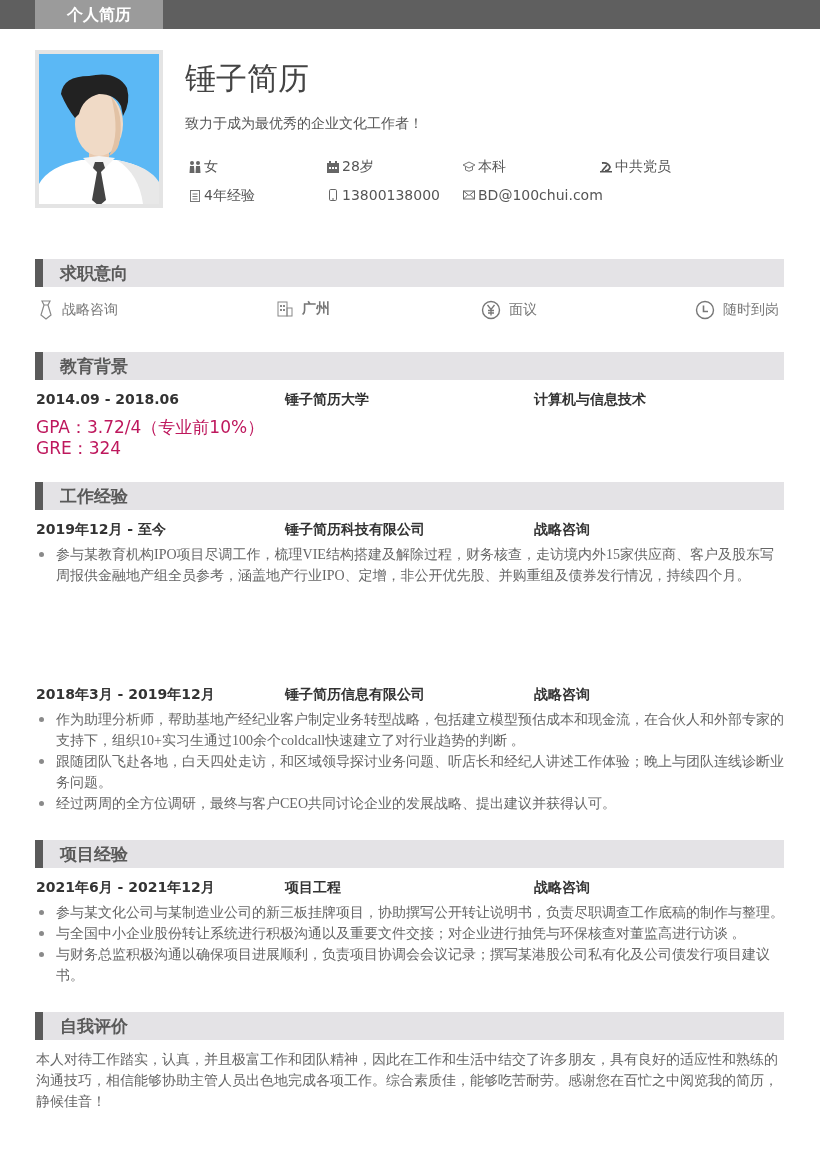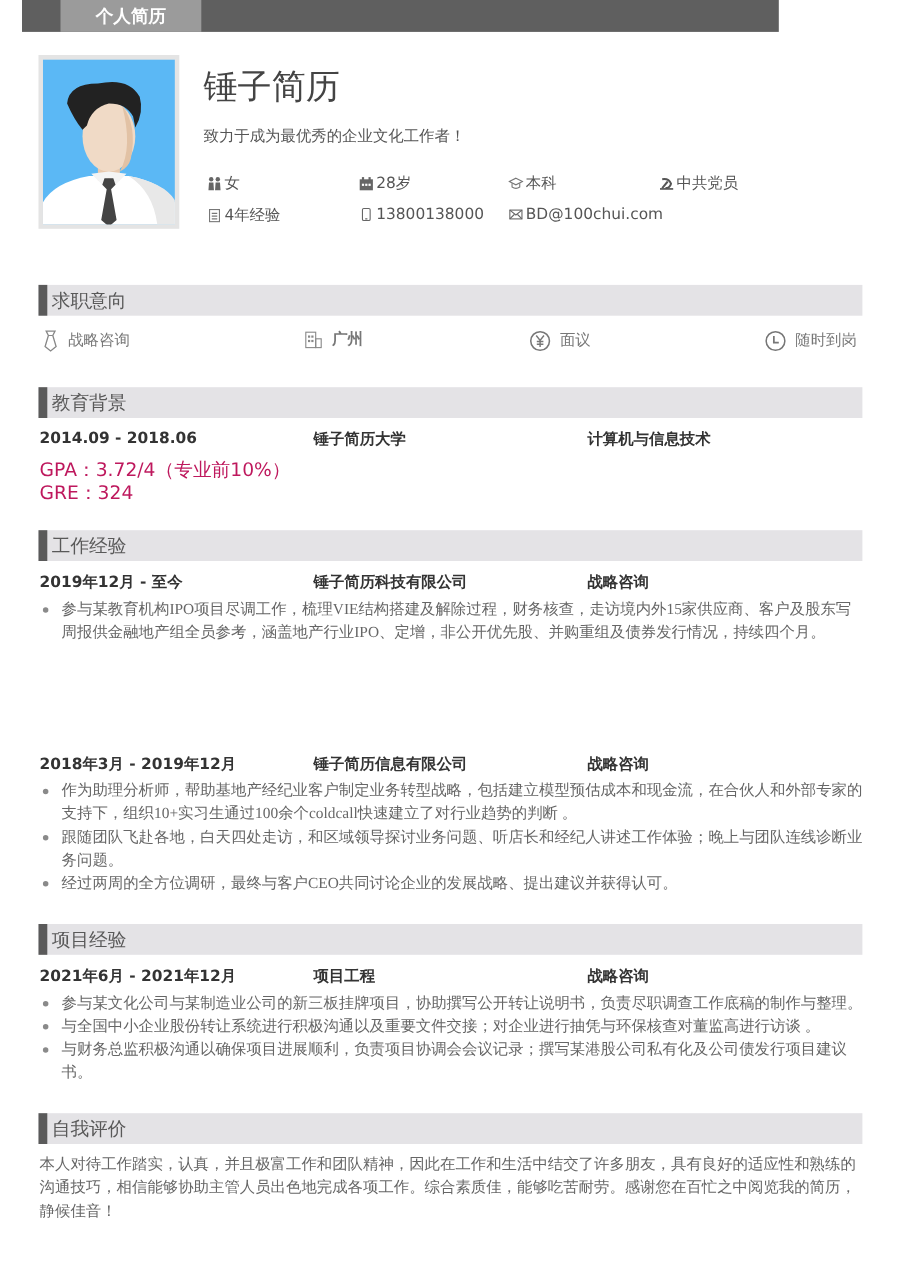--- a/index.html
+++ b/index.html
@@ -1,26 +1,26 @@
 <!DOCTYPE html>
 <html><head>
 <meta charset="utf-8">
 <style>
   * { margin:0; padding:0; box-sizing:border-box; }
   body { width:820px; height:1160px; background:#fff; font-family:"DejaVu Sans","Liberation Sans",sans-serif; color:#595959; position:relative; overflow:hidden; }
-  .topbar { position:absolute; left:0; top:0; width:688px; height:29px; background:#5f5f5f;margin-left:20px; }
+  .topbar { position:absolute; left:0; top:0; width:820px; height:29px; background:#5f5f5f; }
   .topbar .tab { position:absolute; left:35px; top:0; width:128px; height:29px; background:#9b9b9b; color:#fff; font-size:16px; font-weight:bold; text-align:center; line-height:29px; }
   .photo { position:absolute; left:35px; top:50px; width:128px; height:158px; background:#e4e4e4; padding:4px; }
   .photo svg { display:block; width:120px; height:150px; }
   .name { position:absolute; left:185px; top:58px; font-size:31px; color:#444; }
   .motto { position:absolute; left:185px; top:115px; font-size:14px; color:#555; }
   .info { position:absolute; font-size:14px; color:#555; display:flex; align-items:center; }
   .info .ic { display:inline-block; width:14px; height:14px; margin-right:2px; color:#666; }
   .section-head { position:absolute; left:35px; width:749px; height:28px; background:#e4e3e6; border-left:8px solid #5a5a5a; }
-  .section-head span { position:absolute; left:4px; top:3px; font-size:17px; font-weight:normal; color:#595959; }
+  .section-head span { position:absolute; left:17px; top:3px; font-size:17px; font-weight:bold; color:#595959; }
   .intent { position:absolute; top:300px; font-size:14px; color:#777; display:flex; align-items:center; }
   .intent svg { margin-right:8px; }
   .row3 { position:absolute; left:36px; width:748px; font-size:14px; font-weight:bold; color:#333; }
   .row3 span { position:absolute; top:0; }
   .plain { position:absolute; left:36px; font-size:17px; color:#be185d; }
   ul.bullets { position:absolute; left:36px; width:750px; list-style:none; font-size:14px; color:#666; line-height:21px; }
   ul.bullets li { position:relative; padding-left:20px;font-family:Liberation Serif, serif; }
   ul.bullets li::before { content:""; position:absolute; left:3px; top:8px; width:5px; height:5px; border-radius:50%; background:#8a8a8a; }
   .para { position:absolute; left:36px; width:750px; font-size:14px; color:#666; line-height:21px; }
 </style>

